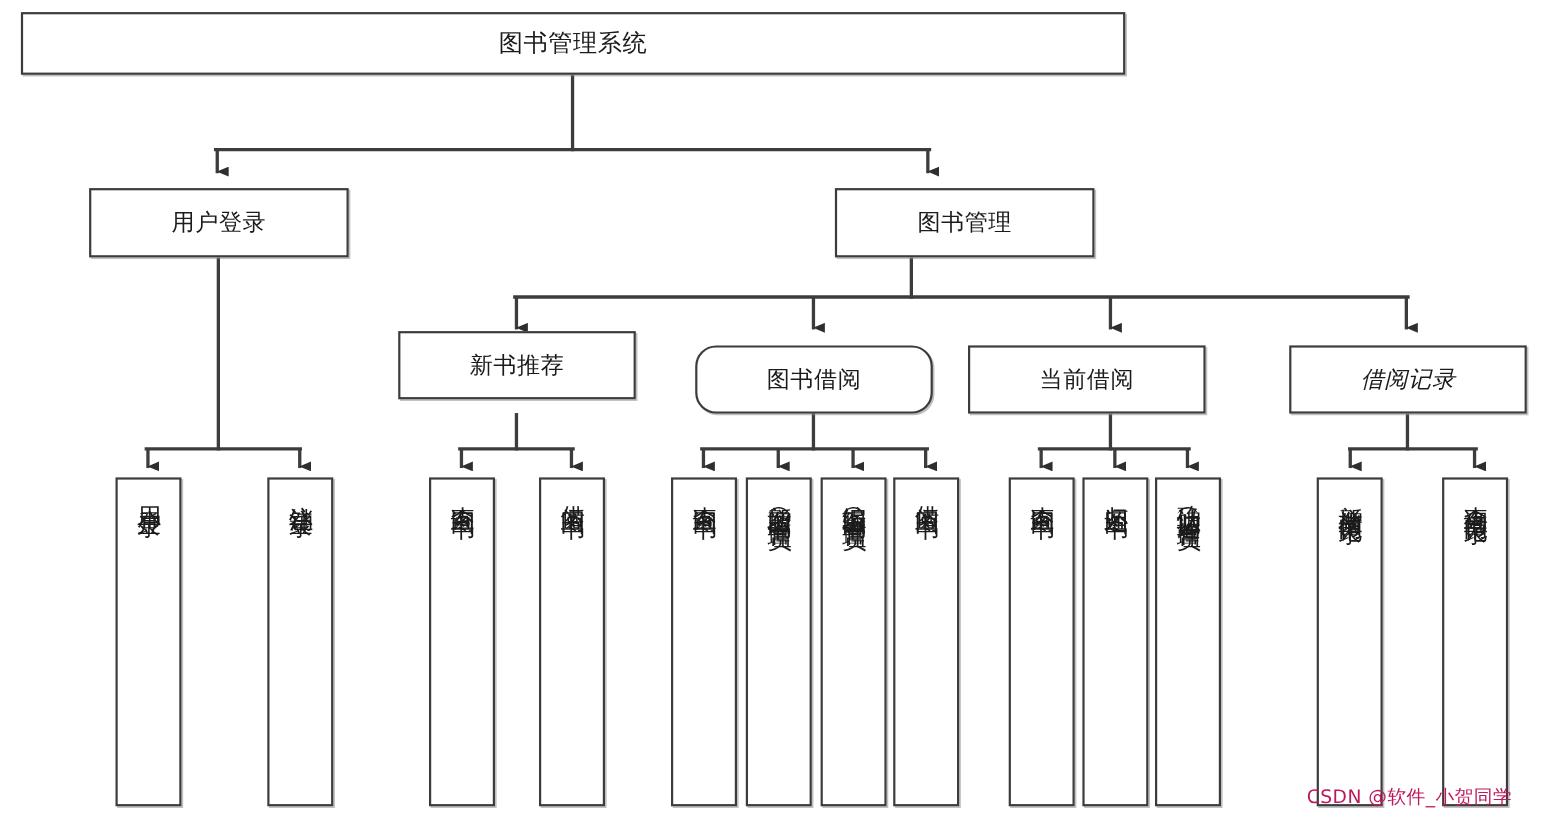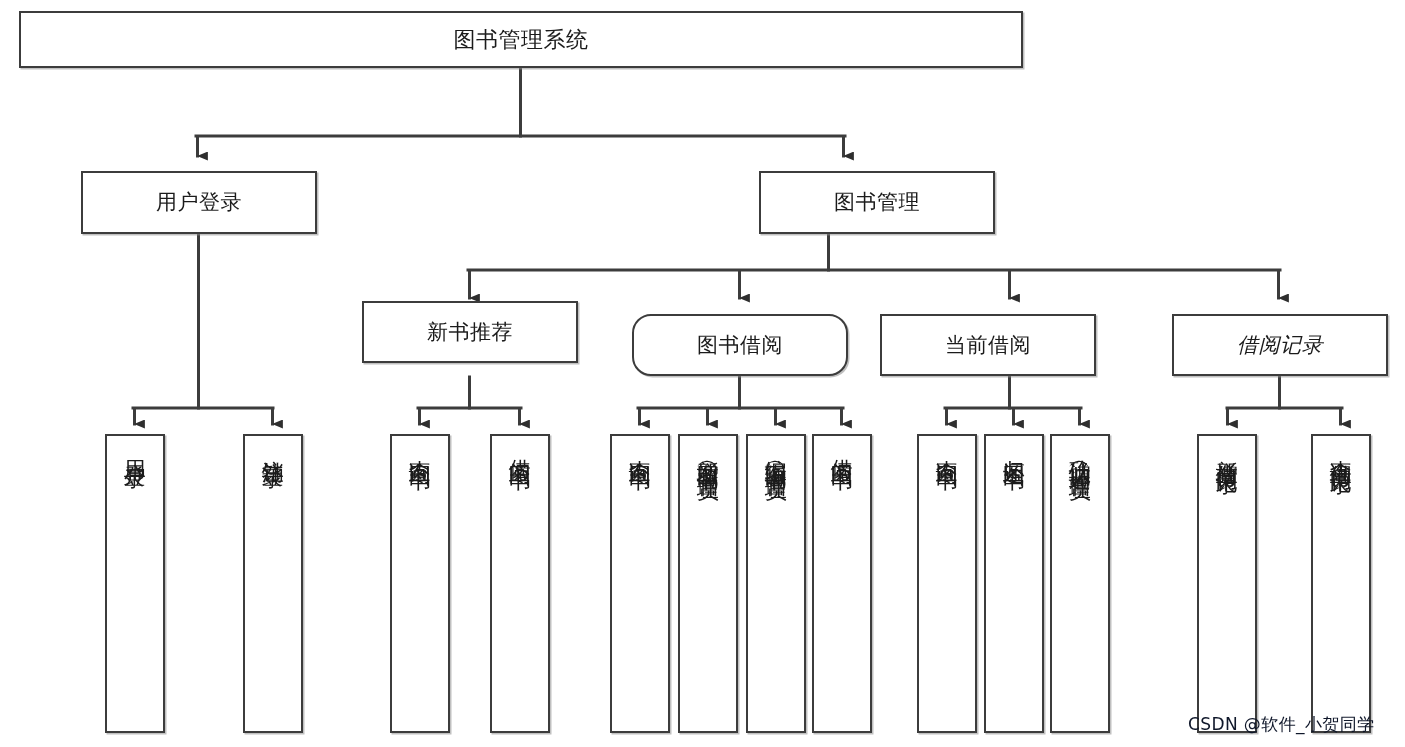--- a/index.html
+++ b/index.html
@@ -58,21 +58,21 @@
     line-height:1.16;
     letter-spacing:3px;
     white-space:nowrap;
     display:block;
   }
   .watermark{
     position:absolute;
     left:1188px;
     top:713px;
     font-size:17px;
-    color:#0f172a;
+    color:#be185d;
     letter-spacing:0.4px;
     white-space:nowrap;
     font-family:"DejaVu Sans","Liberation Sans",sans-serif;
   }
 </style>
 </head>
 <body>
 
 <div id="canvas">
 

